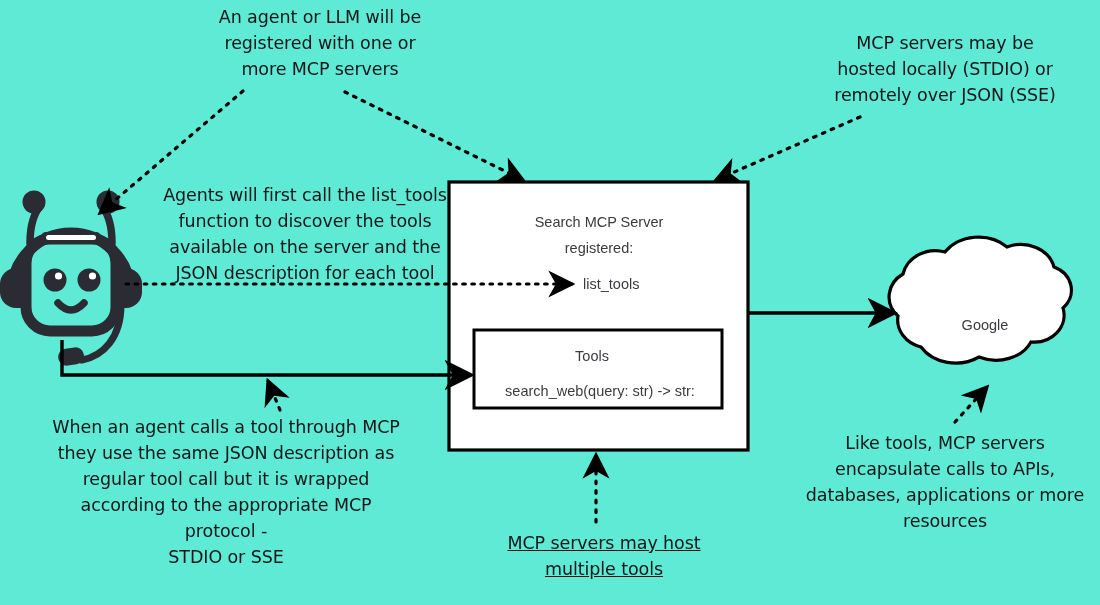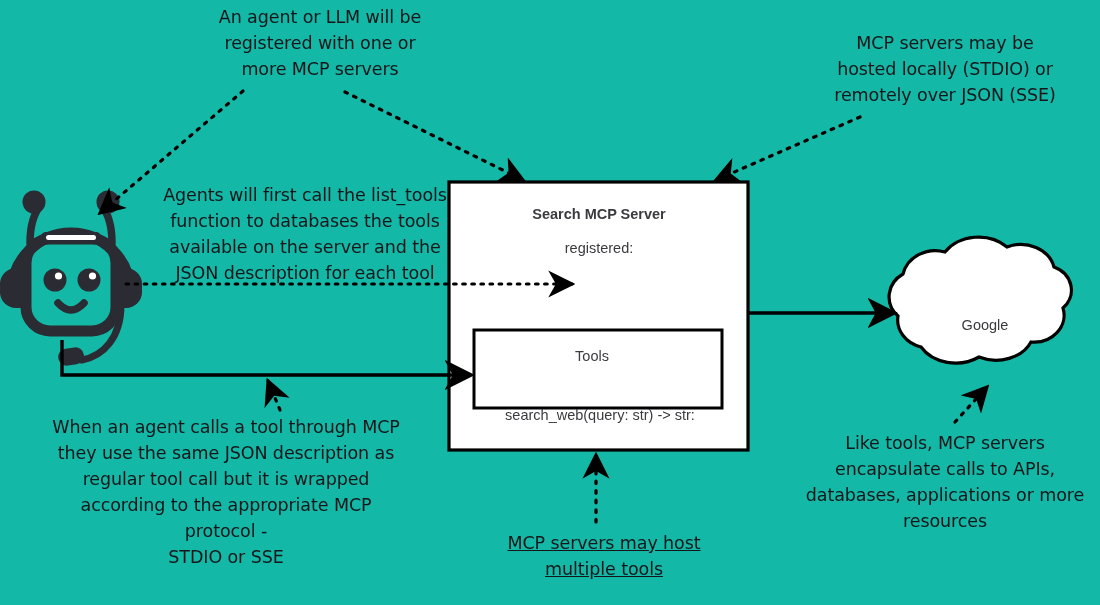--- a/index.html
+++ b/index.html
@@ -8,21 +8,21 @@
     background: #ffffff;
   }
   body {
     font-family: "Liberation Sans", sans-serif;
     color: #1b1b1f;
   }
   #canvas {
     position: relative;
     width: 1100px;
     height: 605px;
-    background: #14b8a6;
+    background: #5eead4;
     overflow: hidden;
   }
   #art {
     position: absolute;
     left: 0;
     top: 0;
     width: 1100px;
     height: 605px;
   }
   .note {
@@ -48,25 +48,25 @@
     font-family: "Liberation Sans", sans-serif;
   }
   
   #note-register   { left: 155px; top: 4px;   width: 330px; }
   #note-hosting    { left: 795px; top: 30px;  width: 300px; }
   #note-listtools  { left: 150px; top: 182px; width: 310px; }
   #note-wrapped    { left: 40px;  top: 414px; width: 372px; }
   #note-encapsulate{ left: 790px; top: 430px; width: 310px; }
   #note-multitools { left: 464px; top: 530px; width: 280px; text-decoration: underline; }
   
-  #label-server    { left: 459px; top: 204px; width: 280px; font-weight: bold; }
+  #label-server    { left: 459px; top: 212px; width: 280px; }
   #label-functions { left: 459px; top: 238px; width: 280px; }
   #label-listtools { left: 583px; top: 274px; width: 160px; text-align: left; }
   #label-tools     { left: 472px; top: 346px; width: 240px; }
-  #label-searchweb { left: 470px; top: 381px; width: 260px; margin-top: 24px; }
+  #label-searchweb { left: 470px; top: 381px; width: 260px; }
   #label-google    { left: 930px; top: 315px; width: 110px; }
 </style>
 </head>
 <body>
 
 <div id="canvas">
 
   <svg id="art" viewBox="0 0 1100 605" xmlns="http://www.w3.org/2000/svg">
 
     <defs>
@@ -144,21 +144,21 @@
 
   <div class="note" id="note-register">An agent or LLM will be
 registered with one or
 more MCP servers</div>
 
   <div class="note" id="note-hosting">MCP servers may be
 hosted locally (STDIO) or
 remotely over JSON (SSE)</div>
 
   <div class="note" id="note-listtools">Agents will first call the list_tools
-function to databases the tools
+function to discover the tools
 available on the server and the
 JSON description for each tool</div>
 
   <div class="note" id="note-wrapped">When an agent calls a tool through MCP
 they use the same JSON description as
 regular tool call but it is wrapped
 according to the appropriate MCP
 protocol -
 STDIO or SSE</div>
 
@@ -167,20 +167,21 @@
 databases, applications or more
 resources</div>
 
   <div class="note" id="note-multitools">MCP servers may host
 multiple tools</div>
 
   <div class="boxlabel" id="label-server">Search MCP Server</div>
 
   <div class="boxlabel" id="label-functions">registered:</div>
 
+  <div class="boxlabel mono-ish" id="label-listtools">list_tools</div>
 
   <div class="boxlabel" id="label-tools">Tools</div>
 
   <div class="boxlabel mono-ish" id="label-searchweb">search_web(query: str) -&gt; str:</div>
 
   <div class="boxlabel" id="label-google">Google</div>
 
 </div>
 
 </body></html>

